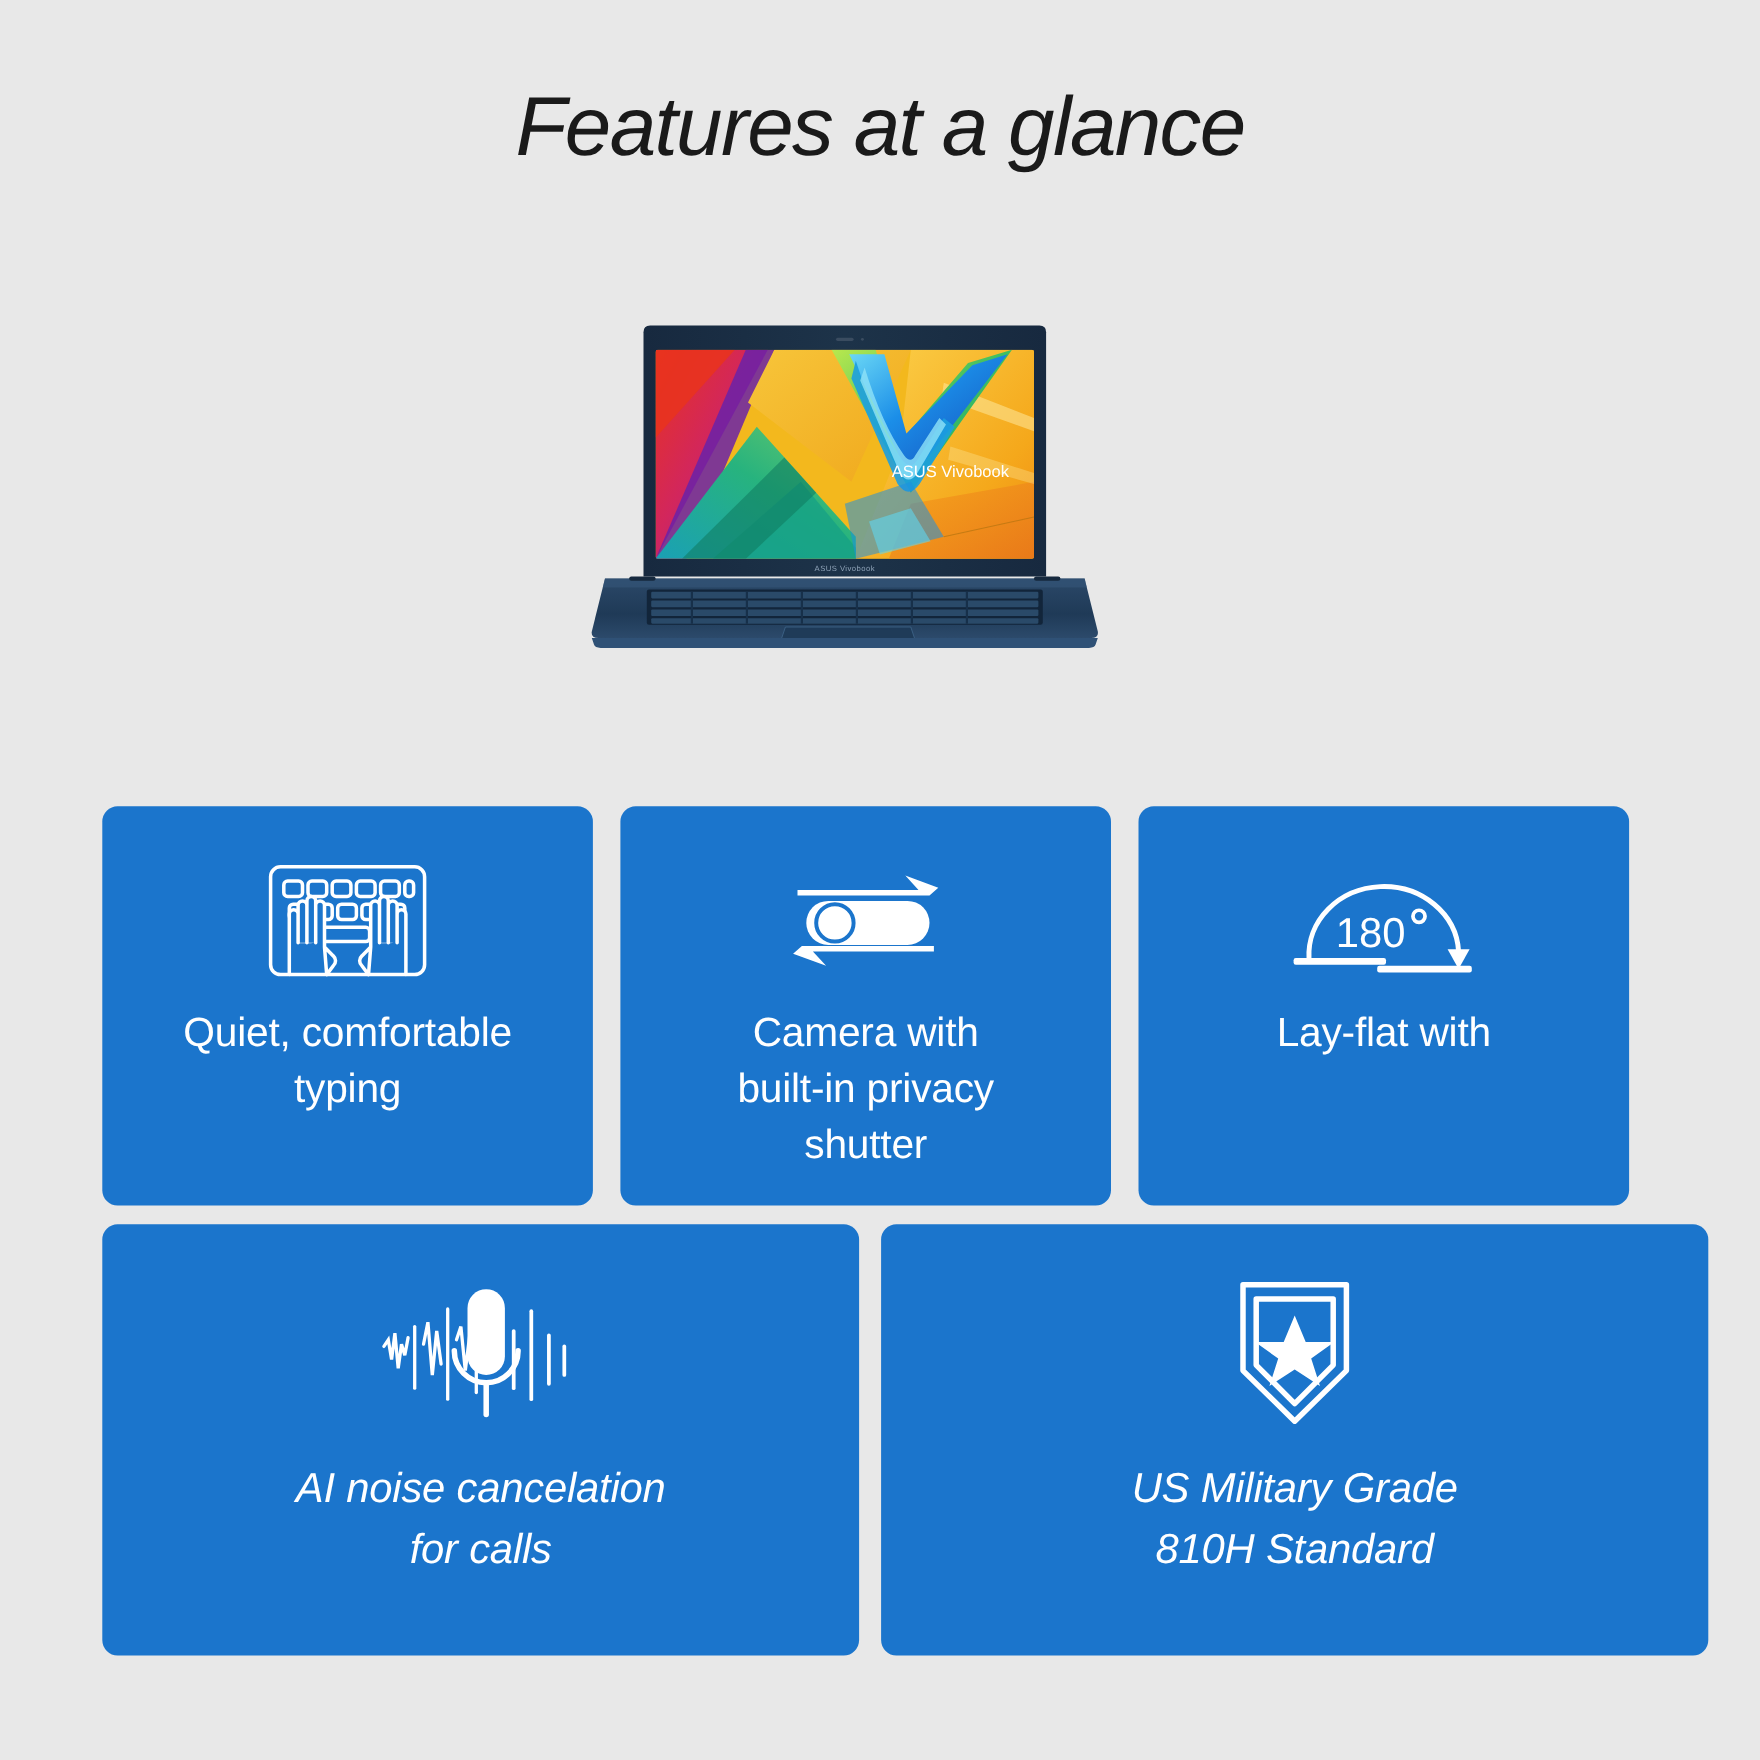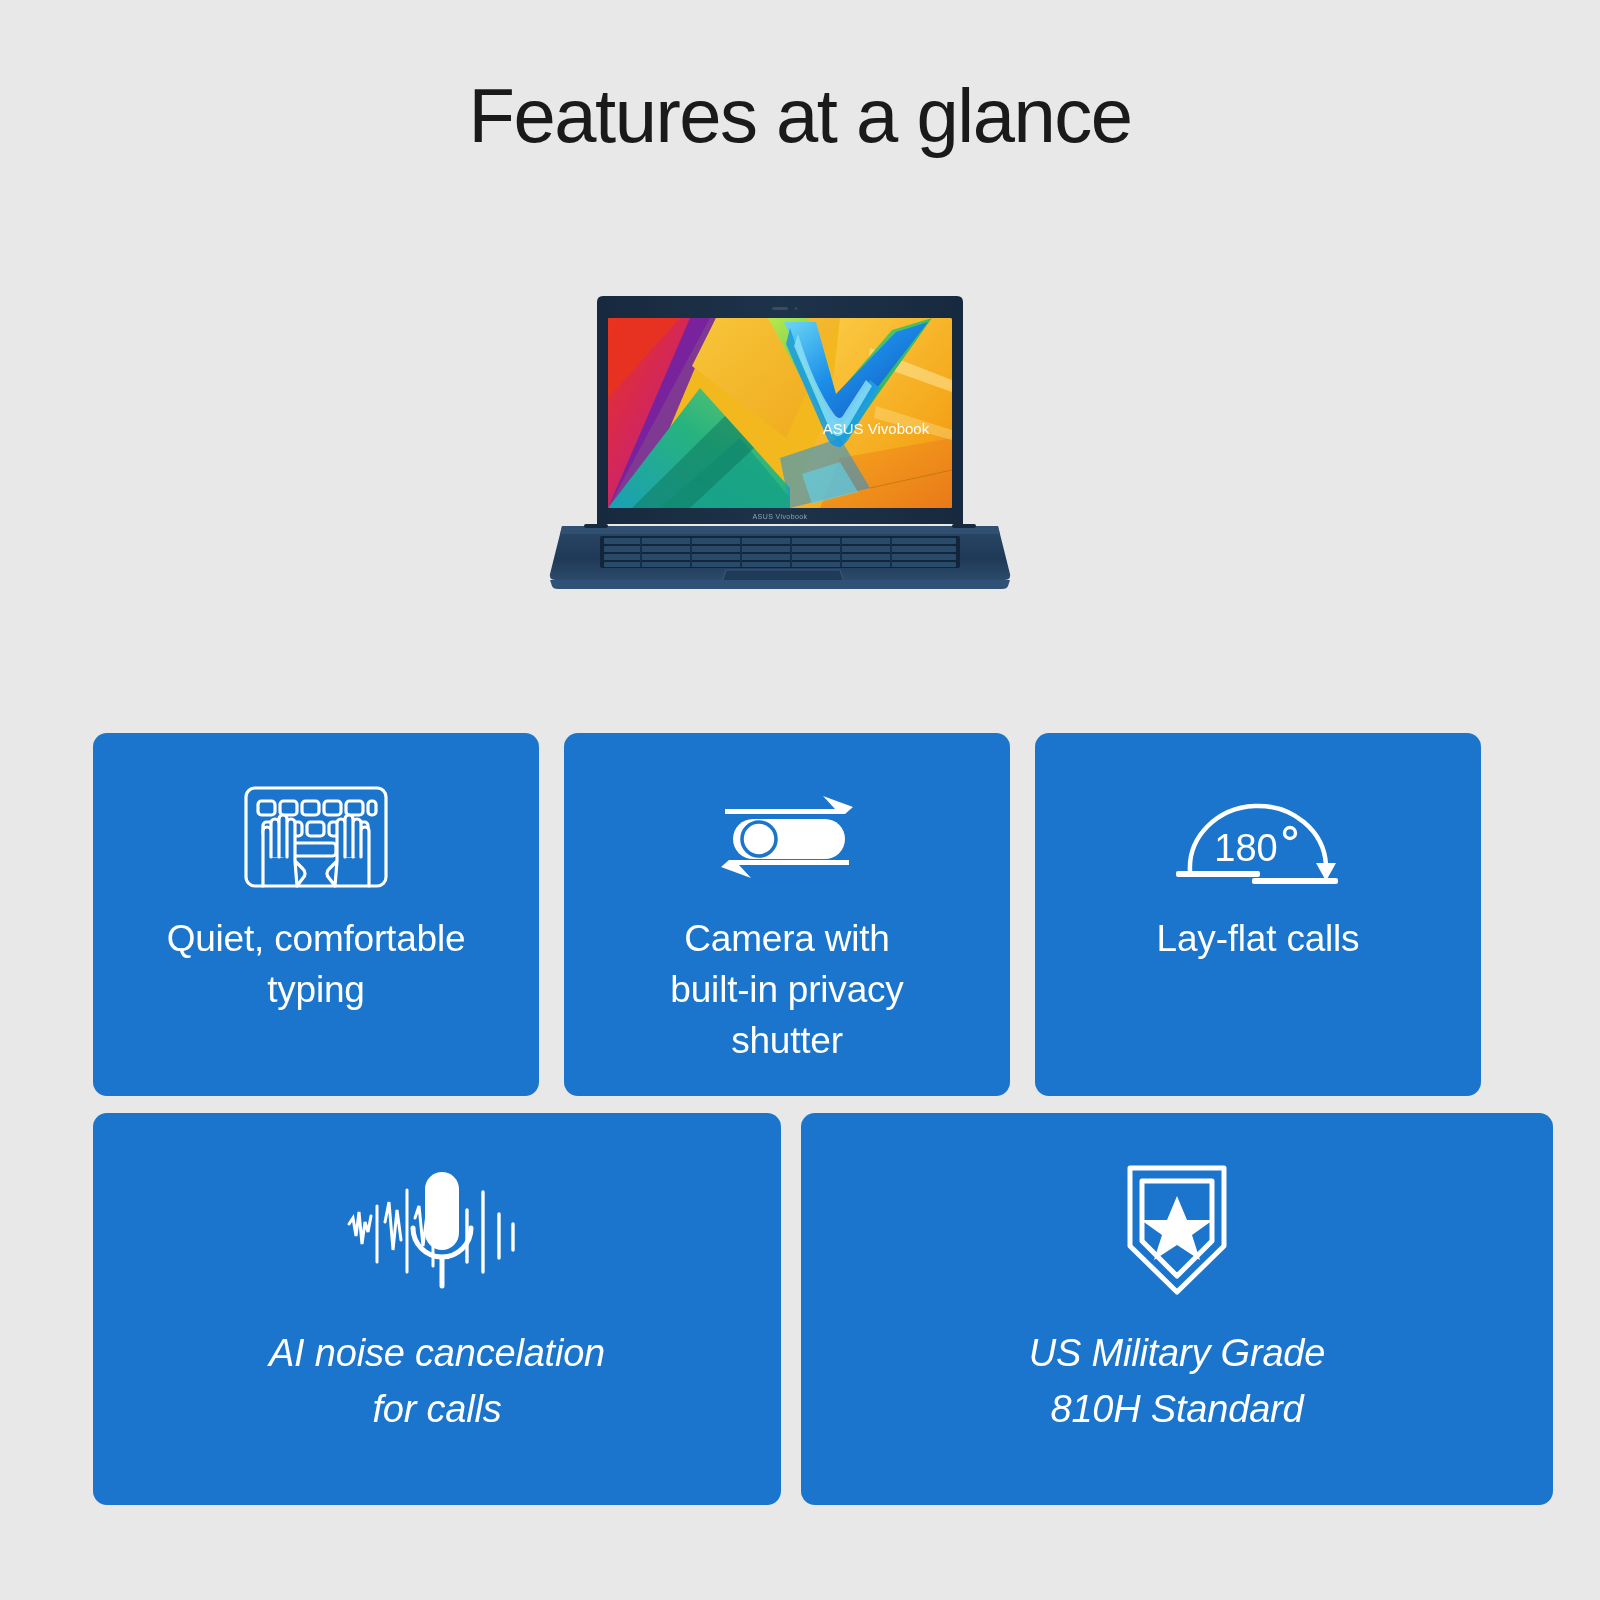--- a/index.html
+++ b/index.html
@@ -24,26 +24,27 @@
     position: absolute;
     left: 0;
     top: 72px;
     width: 1600px;
     text-align: center;
     font-size: 76px;
     font-weight: 400;
     letter-spacing: -1.5px;
     color: #1a1a1a;
     font-family: "Liberation Sans", sans-serif;
+    font-style: italic;
   }
 
   
   .hero {
     position: absolute;
-    left: 540px;
+    left: 528px;
     top: 288px;
     width: 480px;
     height: 320px;
   }
   .laptop-wrap {
     position: absolute;
     left: 0; top: 0;
     width: 480px; height: 320px;
   }
 
@@ -306,21 +307,21 @@
           <path d="M144 78 L164 78 L154 96 Z" fill="#ffffff"></path>
 
           <text x="74" y="76" font-family="Liberation Sans, sans-serif" font-size="38" fill="#ffffff" text-anchor="middle">180</text>
 
           <circle cx="118" cy="48" r="5.5" fill="none" stroke="#ffffff" stroke-width="3.4"></circle>
 
           <rect x="4" y="86" width="84" height="6" rx="2" fill="#ffffff"></rect>
           <rect x="80" y="93" width="86" height="6" rx="2" fill="#ffffff"></rect>
         </svg>
       </div>
-      <div class="card-label">Lay-flat calls</div>
+      <div class="card-label">Lay-flat with</div>
     </div>
 
     <div class="card c4">
       <div class="card-icon">
         <svg width="188" height="130" viewBox="0 0 188 130">
 
           <g stroke="#ffffff" stroke-width="3" stroke-linecap="round" fill="none">
             <path d="M6 58 L10 52 L13 70 L16 46 L19 78 L22 56 L25 66 L28 50"></path>
             <path d="M34 40 L34 96"></path>
             <path d="M42 56 L46 36 L50 84 L54 44 L58 74"></path>

